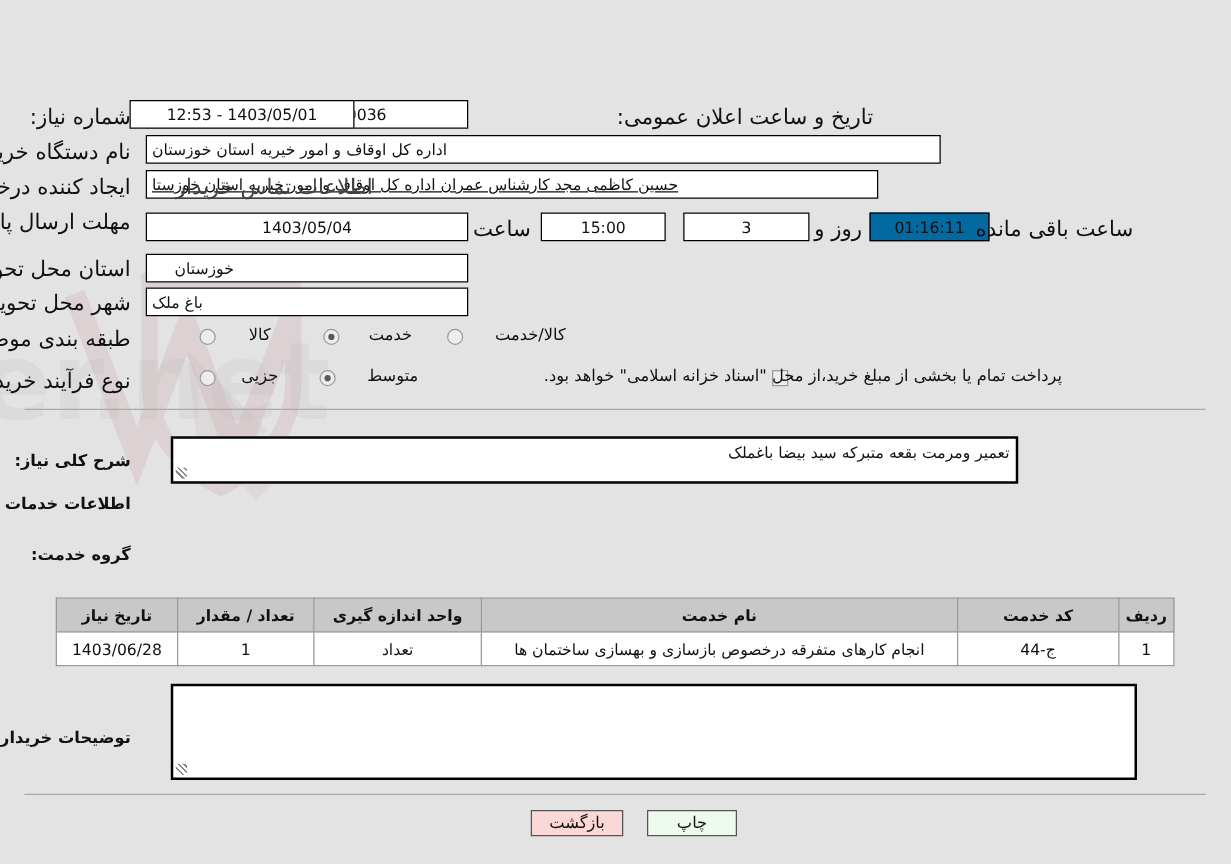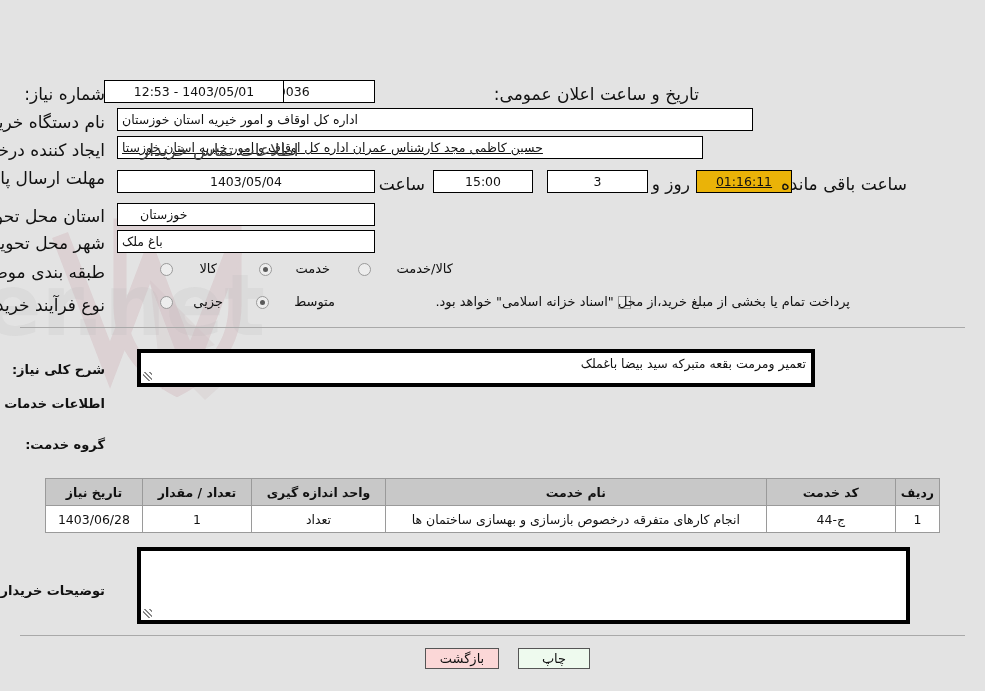--- a/index.html
+++ b/index.html
@@ -50,21 +50,21 @@
   }
   .val-box {
     position: absolute; background: #ffffff; border: 1px solid #000;
     font-size: 12.5px; color: #111; z-index: 3;
     display: flex; align-items: center;
     padding: 0 4px; overflow: hidden; white-space: nowrap;
   }
   .val-box.center { justify-content: center; }
   .val-box.right  { justify-content: flex-end; }
   .val-box.ltr { direction: ltr; }
-  .val-box.cream { background: #eab308; text-decoration: underline; }
+  .val-box.cream { background: #0369a1; }
 
   .link {
     position: absolute; font-size: 17px; color: #404040; z-index: 4;
     white-space: nowrap; cursor: pointer;
   }
 
   .radio {
     position: absolute; width: 13px; height: 13px; border-radius: 50%;
     border: 1px solid #9a9a9a; background: #ededed; z-index: 3;
   }
@@ -81,21 +81,21 @@
   }
   .note {
     position: absolute; font-size: 13px; color: #111; white-space: nowrap; z-index: 3;
   }
 
   .section-h {
     position: absolute; font-size: 13px; font-weight: bold; color: #111;
     white-space: nowrap; z-index: 3;
   }
   .txtarea {
-    position: absolute; background: #fff; border: 4px solid #000000;
+    position: absolute; background: #fff; border: 2px solid #000000;
     font-size: 12.5px; color: #111; padding: 3px 5px; z-index: 3;
     text-align: right; overflow: hidden;
   }
   .txtarea::after {
     content: ""; position: absolute; left: 2px; bottom: 2px;
     width: 9px; height: 9px;
     background:
       linear-gradient(45deg, transparent 0 30%, #888 30% 40%, transparent 40% 55%, #888 55% 65%, transparent 65% 80%, #888 80% 90%, transparent 90%);
   }
 

